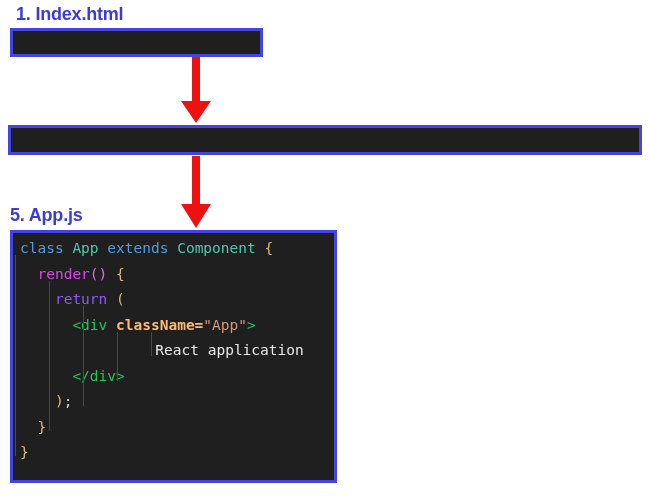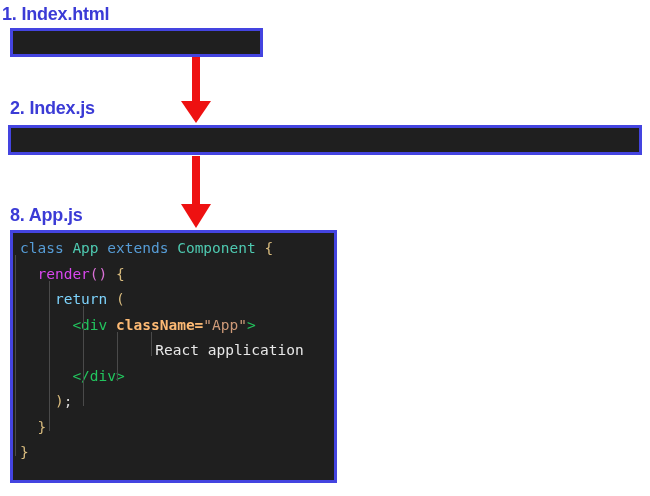--- a/index.html
+++ b/index.html
@@ -23,21 +23,21 @@
   
   .step-label {
     position: absolute;
     font-family: "Liberation Sans", sans-serif;
     font-weight: bold;
     font-size: 18px;
     color: #3b3bd6;
     letter-spacing: -0.2px;
     white-space: nowrap;
   }
-  #label-1 { left: 2px; top: 4px; }
+  #label-1 { left: 16px; top: 4px; }
   #label-2 { left: 10px; top: 98px; }
   #label-3 { left: 10px; top: 205px; }
 
   
   .code-block {
     position: absolute;
     background: #1f1f1f;
     border: 3px solid #4444e0;
     box-sizing: border-box;
     font-family: "DejaVu Sans Mono", monospace;
@@ -79,21 +79,21 @@
 
   
   .t-tag      { color: #22c55e; }
   .t-attr     { color: #fdba74; font-weight: bold; }
   .t-str      { color: #ce9a78; }
   .t-func     { color: #d946ef; }
   .t-paren    { color: #d7ba7d; }
   .t-paren2   { color: #da70d6; }
   .t-comp     { color: #4ec9b0; }
   .t-kw       { color: #569cd6; }
-  .t-ctrl     { color: #7dd3fc; }
+  .t-ctrl     { color: #8b5cf6; }
   .t-plain    { color: #d4d4d4; }
   .t-brace    { color: #d7ba7d; }
   .t-text     { color: #e8e8e8; margin-left: 48px; }
 
   
   .arrow {
     position: absolute;
     width: 42px;
   }
   #arrow-1 { left: 175px; top: 57px;  height: 68px; }
@@ -110,34 +110,33 @@
     
   </div>
 
   <div class="arrow" id="arrow-1">
     <svg width="42" height="68" viewBox="0 0 42 68">
       <rect x="17" y="0" width="8" height="48" fill="#ee1111"></rect>
       <polygon points="6,44 36,44 21,66" fill="#ee1111"></polygon>
     </svg>
   </div>
 
-  <div class="step-label" id="label-2">2. Index.js</div>
 
   <div class="code-block" id="block-2">
     
   </div>
 
   <div class="arrow" id="arrow-2">
     <svg width="42" height="74" viewBox="0 0 42 74">
       <rect x="17" y="0" width="8" height="52" fill="#ee1111"></rect>
       <polygon points="6,48 36,48 21,72" fill="#ee1111"></polygon>
     </svg>
   </div>
 
-  <div class="step-label" id="label-3">8. App.js</div>
+  <div class="step-label" id="label-3">5. App.js</div>
 
   <div class="code-block" id="block-3"><div class="code-line"><span class="t-kw">class</span><span class="t-plain"> </span><span class="t-comp">App</span><span class="t-plain"> </span><span class="t-kw">extends</span><span class="t-plain"> </span><span class="t-comp">Component</span><span class="t-plain"> </span><span class="t-brace">{</span></div><div class="code-line"><span class="t-plain">  </span><span class="t-func">render</span><span class="t-paren2">()</span><span class="t-plain"> </span><span class="t-brace">{</span></div><div class="code-line"><span class="t-plain">    </span><span class="t-ctrl">return</span><span class="t-plain"> </span><span class="t-paren">(</span></div><div class="code-line"><span class="t-plain">      </span><span class="t-tag">&lt;div</span><span class="t-plain"> </span><span class="t-attr">className=</span><span class="t-str">"App"</span><span class="t-tag">&gt;</span></div><div class="code-line"><span class="t-plain">          </span><span class="t-text">React application</span></div><div class="code-line"><span class="t-plain">      </span><span class="t-tag">&lt;/div&gt;</span></div><div class="code-line"><span class="t-plain">    </span><span class="t-paren">)</span><span class="t-plain">;</span></div><div class="code-line"><span class="t-plain">  </span><span class="t-brace">}</span></div><div class="code-line"><span class="t-brace">}</span></div></div>
 
   <div class="guide" id="g1"></div>
   <div class="guide" id="g2"></div>
   <div class="guide" id="g3"></div>
   <div class="guide" id="g4"></div>
   <div class="guide" id="g5"></div>
 
 </div>

